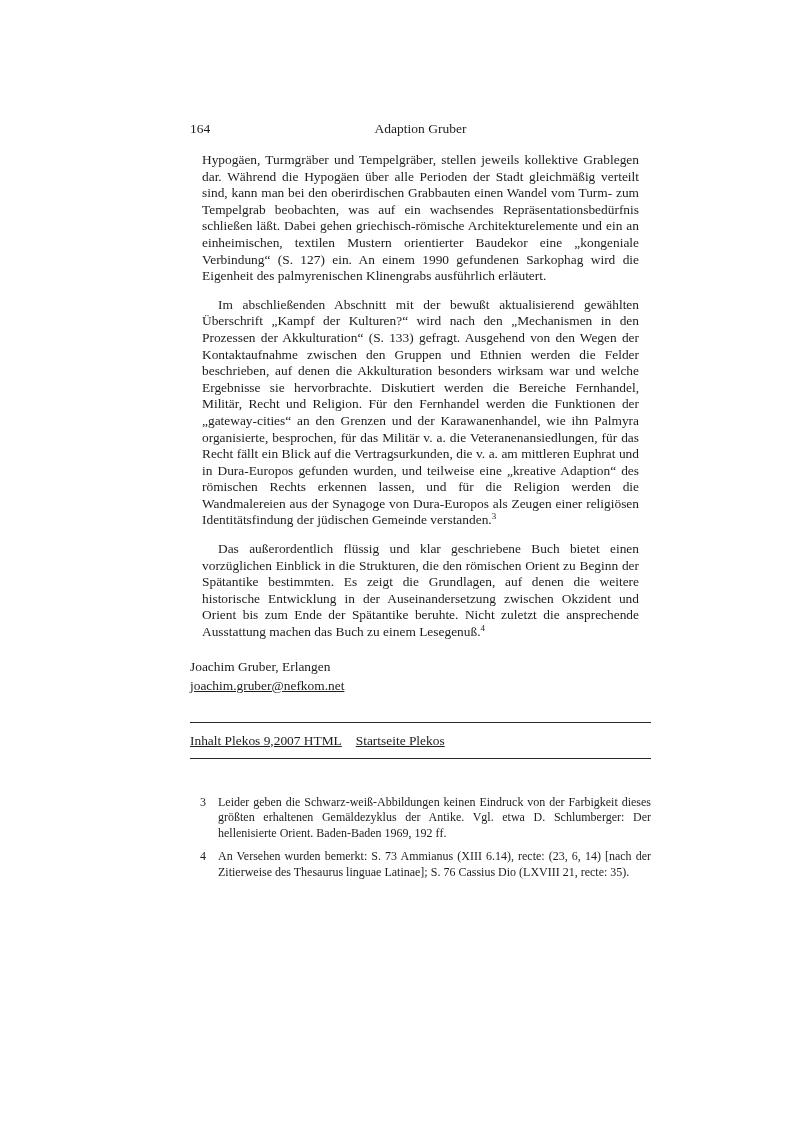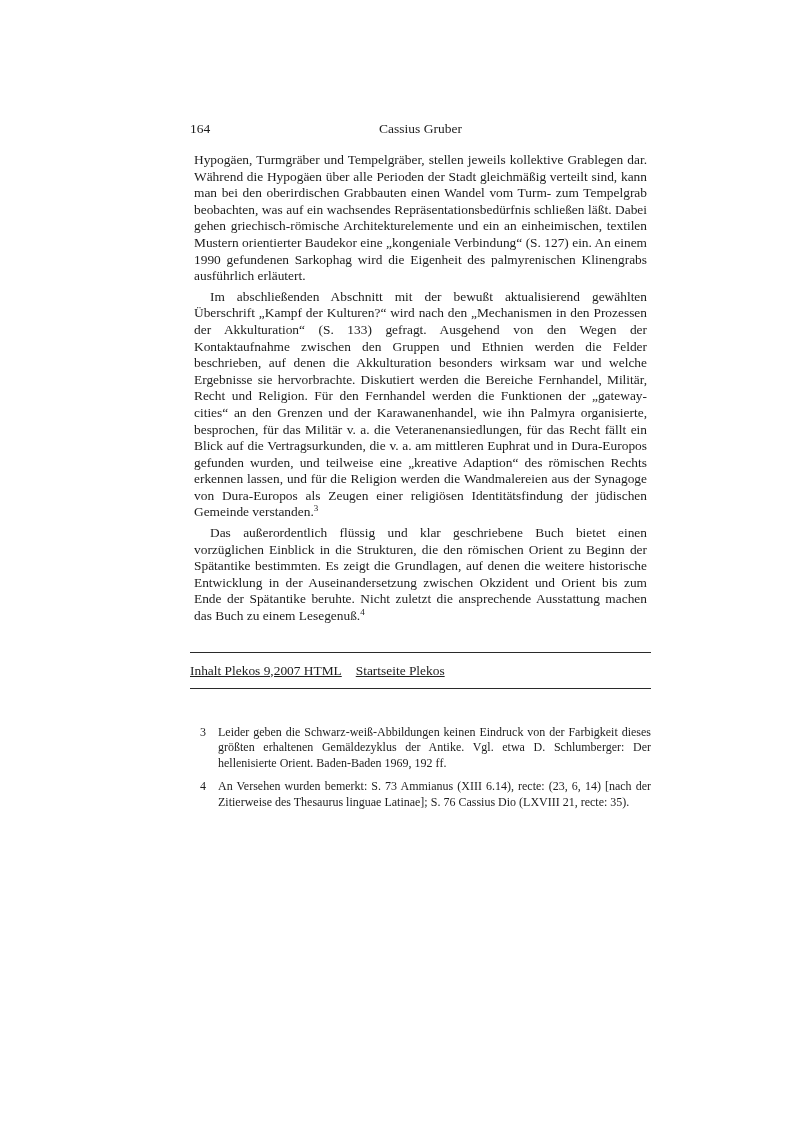--- a/index.html
+++ b/index.html
@@ -31,21 +31,21 @@
     text-align: center;
   }
   
   .body-text {
     font-size: 13.4px;
     line-height: 16.6px;
     text-align: justify;
     hyphens: auto;
     -webkit-hyphens: auto;
   }
-  .body-text p { margin: 4px; }
+  .body-text p { margin: 12px; }
   .body-text p.indent { text-indent: 16px; }
   sup.fn-ref {
     font-size: 9px;
     line-height: 0;
     vertical-align: super;
   }
   
   .signature {
     margin-top: 16px;
     font-size: 13.4px;
@@ -97,30 +97,34 @@
     hyphens: auto;
     -webkit-hyphens: auto;
   }
 </style>
 </head>
 <body>
 
 <div class="page">
 
   <header class="running-header">
-    <span class="running-head-center">Cassius Gruber</span>
+    <span class="running-head-center">Adaption Gruber</span>
     <span class="page-number">164</span>
   </header>
 
   <main class="body-text">
     <p><span>Hypogäen, Turmgräber und Tempelgräber, stellen jeweils kollektive Grablegen dar. Während die Hypogäen über alle Perioden der Stadt gleichmäßig verteilt sind, kann man bei den oberirdischen Grabbauten einen Wandel vom Turm- zum Tempelgrab beobachten, was auf ein wachsendes Repräsentationsbedürfnis schließen läßt. Dabei gehen griechisch-römische Architekturelemente und ein an einheimischen, textilen Mustern orientierter Baudekor eine „kongeniale Verbindung“ (S. 127) ein. An einem 1990 gefundenen Sarkophag wird die Eigenheit des palmyrenischen Klinengrabs ausführlich erläutert.</span></p>
     <p class="indent"><span>Im abschließenden Abschnitt mit der bewußt aktualisierend gewählten Überschrift „Kampf der Kulturen?“ wird nach den „Mechanismen in den Prozessen der Akkulturation“ (S. 133) gefragt. Ausgehend von den Wegen der Kontaktaufnahme zwischen den Gruppen und Ethnien werden die Felder beschrieben, auf denen die Akkulturation besonders wirksam war und welche Ergebnisse sie hervorbrachte. Diskutiert werden die Bereiche Fernhandel, Militär, Recht und Religion. Für den Fernhandel werden die Funktionen der „gateway-cities“ an den Grenzen und der Karawanenhandel, wie ihn Palmyra organisierte, besprochen, für das Militär v. a. die Veteranenansiedlungen, für das Recht fällt ein Blick auf die Vertragsurkunden, die v. a. am mittleren Euphrat und in Dura-Europos gefunden wurden, und teilweise eine „kreative Adaption“ des römischen Rechts erkennen lassen, und für die Religion werden die Wandmalereien aus der Synagoge von Dura-Europos als Zeugen einer religiösen Identitätsfindung der jüdischen Gemeinde verstanden.</span><sup class="fn-ref">3</sup></p>
     <p class="indent"><span>Das außerordentlich flüssig und klar geschriebene Buch bietet einen vorzüglichen Einblick in die Strukturen, die den römischen Orient zu Beginn der Spätantike bestimmten. Es zeigt die Grundlagen, auf denen die weitere historische Entwicklung in der Auseinandersetzung zwischen Okzident und Orient bis zum Ende der Spätantike beruhte. Nicht zuletzt die ansprechende Ausstattung machen das Buch zu einem Lesegenuß.</span><sup class="fn-ref">4</sup></p>
   </main>
 
+  <div class="signature">
+    <div>Joachim Gruber, Erlangen</div>
+    <div><a class="email-link">joachim.gruber@nefkom.net</a></div>
+  </div>
 
   <hr class="rule rule-top">
 
   <div class="nav-line">
     <a class="nav-link">Inhalt Plekos 9,2007 HTML</a><span class="nav-gap"></span><a class="nav-link">Startseite Plekos</a>
   </div>
 
   <hr class="rule">
 
   <section class="footnotes">

